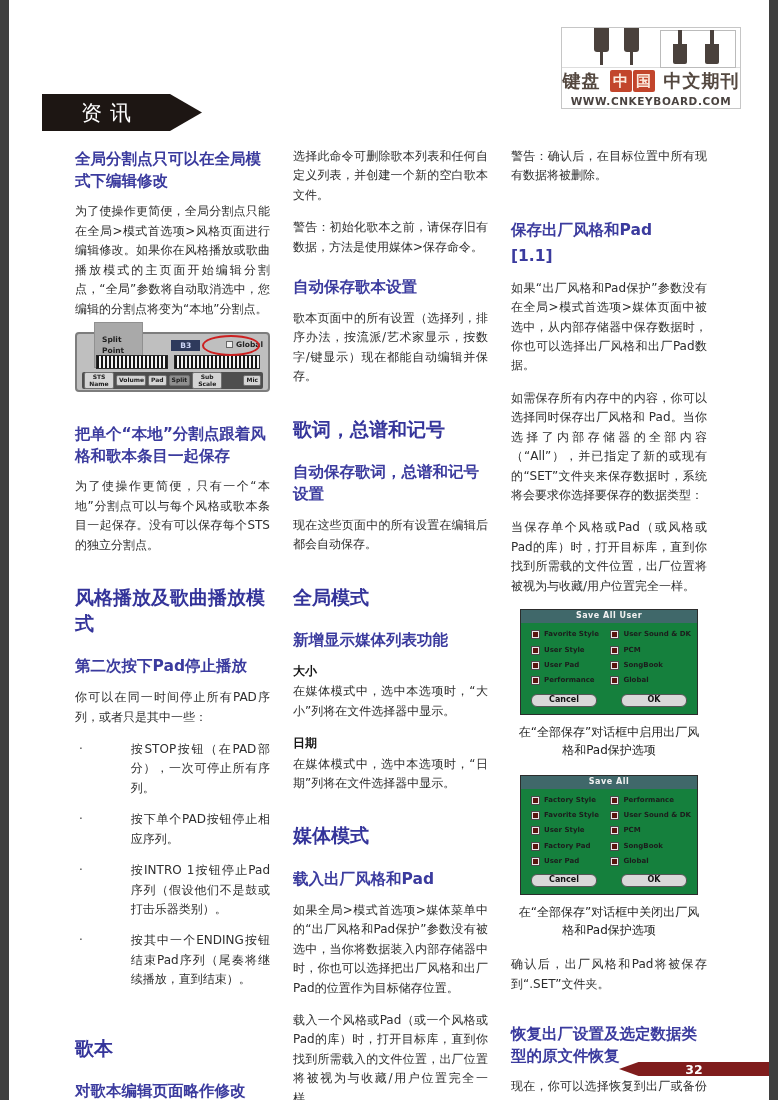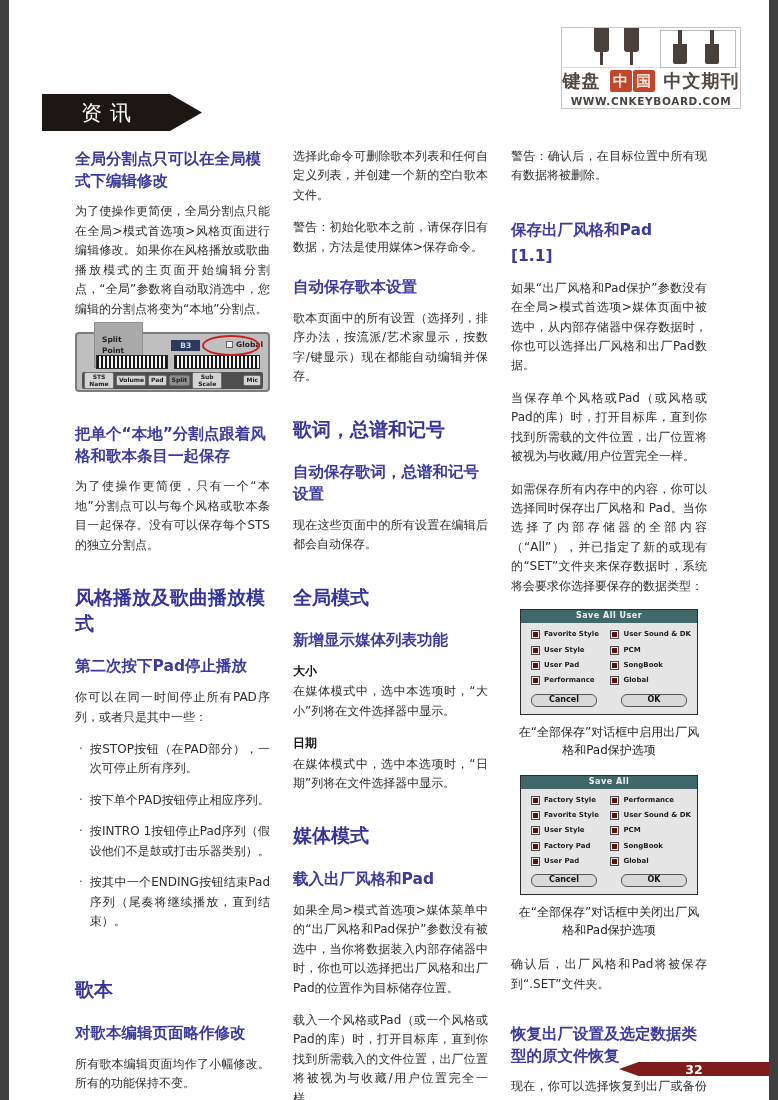--- a/index.html
+++ b/index.html
@@ -53,21 +53,21 @@
   }
   .col { font-size:12px; line-height:1.62; }
   p { margin:0 0 13px; text-align:justify; color:#2e2e2e; }
   .h3 { font-size:15.5px; line-height:1.4; font-weight:bold; color:#3b3b9e; margin:20px 0 10px; }
   .h3.first { margin-top:2px; }
   .sec { font-size:19px; line-height:1.35; font-weight:bold; color:#34349a; margin:30px 0 10px; }
   .sec.xtra { margin-top:46px; }
   .bh { font-weight:bold; color:#161616; margin-bottom:1px; text-align:left; }
   .bullet { display:flex; gap:7px; margin:0 0 12px 4px; }
   .bullet .dot { flex:0 0 auto; color:#444; }
-  .bullet .bt { text-align:justify; }
+  .bullet .bt { text-align:justify;margin-left:41px; }
   .version { font-size:15.5px; font-weight:bold; color:#3b3b9e; margin:-8px 0 10px; }
 
   
   .fig {
     position:relative; width:195px; height:60px; margin:7px 0 32px;
     background:#bfbfbf; border:2px solid #7d7d7d; border-radius:4px; padding:4px 5px 3px;
   }
   .fig-row1 { display:flex; align-items:center; height:14px; }
   .chip-label { background:#a9a9a9; border:1px solid #909090; color:#1d1d1d; font-size:7.5px; font-weight:bold; padding:11px 7px; margin-left:12px; line-height:11px; }
   .chip-value { background:#2e3a5c; color:#cdd6f7; font-size:7.5px; font-weight:bold; padding:0 9px; margin-left:28px; line-height:11px; }
@@ -85,21 +85,21 @@
   .fig-bar { display:flex; align-items:center; gap:2px; background:#4e4e4e; border-radius:2px; padding:1px 2px; height:17px; }
   .kb-btn {
     background:#d4d4d4; border:1px solid #6f6f6f; border-radius:2px;
     font-size:6px; line-height:1.05; font-weight:bold; color:#1c1c1c;
     padding:1px 2px; max-width:30px; text-align:center;
   }
   .kb-btn.pressed { background:#8f8f8f; }
   .kb-btn.last { margin-left:auto; }
 
   
-  .dlg { width:178px; margin:2px auto 0; background:#e5e5e5; border:1px solid #2c2c2c; }
+  .dlg { width:178px; margin:2px auto 0; background:#15803d; border:1px solid #2c2c2c; }
   .dlg-title { height:13px; background:#40686a; color:#f2f2f2; font-size:8px; font-weight:bold;
     display:flex; align-items:center; justify-content:center; letter-spacing:0.5px; }
   .dlg-grid { display:grid; grid-template-columns:1fr 1fr; padding:6px 6px 2px 10px; row-gap:4px; }
   .dlg-item { display:flex; align-items:center; gap:4px; }
   .cb { position:relative; width:9px; height:9px; background:#e8e8e8; border:1px solid #4a4a4a; flex:0 0 auto; }
   .cb::after { content:""; position:absolute; inset:1px; background:#5a1410; }
   .cb-label { font-size:7px; font-weight:bold; color:#1c1c1c; white-space:nowrap; }
   .dlg-btns { display:flex; justify-content:space-between; padding:5px 10px 7px; }
   .dlg-btn { width:66px; height:13px; background:#d9d9d9; border:1px solid #555;
     border-radius:6px; font-size:8px; font-weight:bold; color:#111;
@@ -229,22 +229,22 @@
       <p>载入一个风格或Pad（或一个风格或Pad的库）时，打开目标库，直到你找到所需载入的文件位置，出厂位置将被视为与收藏/用户位置完全一样。</p>
 
     </div>
 
     <div class="col">
       <p>警告：确认后，在目标位置中所有现有数据将被删除。</p>
 
       <div class="h3" style="margin-top:34px;">保存出厂风格和Pad</div>
       <div class="version">[1.1]</div>
       <p>如果“出厂风格和Pad保护”参数没有在全局&gt;模式首选项&gt;媒体页面中被选中，从内部存储器中保存数据时，你也可以选择出厂风格和出厂Pad数据。</p>
+      <p>如需保存所有内存中的内容，你可以选择同时保存出厂风格和 Pad。当你选择了内部存储器的全部内容（“All”），并已指定了新的或现有的“SET”文件夹来保存数据时，系统将会要求你选择要保存的数据类型：</p>
       <p>当保存单个风格或Pad（或风格或Pad的库）时，打开目标库，直到你找到所需载的文件位置，出厂位置将被视为与收藏/用户位置完全一样。</p>
-      <p>如需保存所有内存中的内容，你可以选择同时保存出厂风格和 Pad。当你选择了内部存储器的全部内容（“All”），并已指定了新的或现有的“SET”文件夹来保存数据时，系统将会要求你选择要保存的数据类型：</p>
 
       <div class="dlg">
         <div class="dlg-title">Save All User</div>
         <div class="dlg-grid">
           <div class="dlg-item">
               <span class="cb"></span>
               <span class="cb-label">Favorite Style</span>
             </div>
           <div class="dlg-item">
               <span class="cb"></span>

